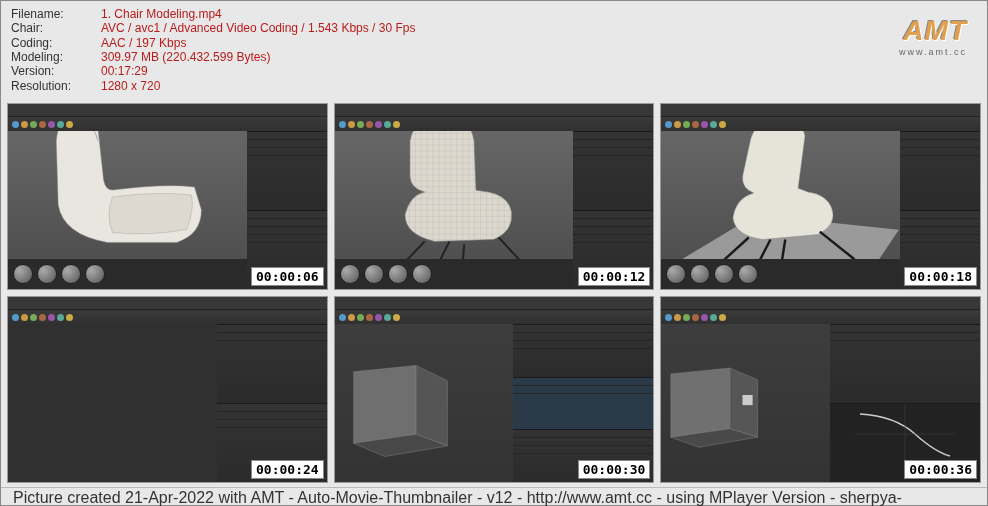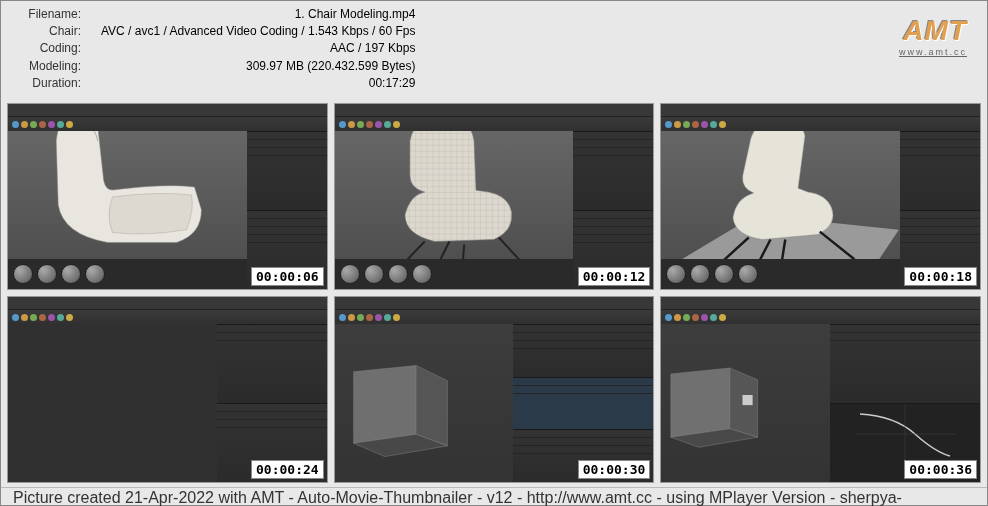--- a/index.html
+++ b/index.html
@@ -1,25 +1,25 @@
 <!DOCTYPE html>
 <html><head>
 <meta charset="utf-8">
 <style>
 * { margin: 0; padding: 0; box-sizing: border-box; }
 body { width: 988px; height: 506px; background: #f0f0f0; font-family: Arial, sans-serif; font-size: 12px; color: #000; overflow: hidden; }
 .container { width: 988px; height: 506px; border: 1px solid #888; background: #e8e8e8; position: relative; }
 .header { height: 98px; background: #e8e8e8; padding: 6px 10px; display: flex; justify-content: space-between; }
-.meta-table { display: table; text-align: right; }
+.meta-table { display: table; }
 .meta-row { display: table-row; }
 .meta-label { display: table-cell; padding-right: 20px; min-width: 90px; color: #333; }
-.meta-value { display: table-cell; color: #000000; }
+.meta-value { display: table-cell; color: #b91c1c; }
 .logo { text-align: right; padding-top: 8px; padding-right: 10px; }
 .logo-text { font-size: 28px; font-weight: bold; font-style: italic; color: #e0a050; text-shadow: 1px 1px 0 #fff, -1px -1px 0 #888; letter-spacing: 1px; }
-.logo-sub { font-size: 9px; color: #666; letter-spacing: 2px; text-decoration: underline; }
+.logo-sub { font-size: 9px; color: #666; letter-spacing: 2px; }
 .thumbs { display: grid; grid-template-columns: repeat(3, 1fr); grid-template-rows: repeat(2, 1fr); gap: 6px; padding: 4px 6px; height: 388px; }
 .thumb { position: relative; background: #2a2a2a; border: 1px solid #999; overflow: hidden; }
 .thumb-titlebar { height: 13px; background: #383838; border-bottom: 1px solid #222; }
 .thumb-toolbar { height: 14px; background: linear-gradient(#3a3a3a, #303030); display: flex; align-items: center; padding: 0 4px; gap: 2px; }
 .tool-dot { width: 7px; height: 7px; border-radius: 50%; }
 .d1 { background: #5599cc; } .d2 { background: #cc9944; } .d3 { background: #77aa55; }
 .d4 { background: #aa6644; } .d5 { background: #9955aa; } .d6 { background: #55aa99; }
 .d7 { background: #ccaa44; }
 .thumb-body { position: absolute; top: 27px; left: 0; right: 0; bottom: 0; display: flex; }
 .viewport { flex: 1; background: #555; position: relative; overflow: hidden; }
@@ -40,33 +40,37 @@
 <div class="container">
 
   <div class="header">
     <div class="meta-table">
       <div class="meta-row">
           <span class="meta-label">Filename:</span>
           <span class="meta-value">1. Chair Modeling.mp4</span>
         </div>
       <div class="meta-row">
           <span class="meta-label">Chair:</span>
-          <span class="meta-value">AVC / avc1 / Advanced Video Coding / 1.543 Kbps / 60 Fps</span>
+          <span class="meta-value">AVC / avc1 / Advanced Video Coding / 1.543 Kbps / 30 Fps</span>
         </div>
       <div class="meta-row">
           <span class="meta-label">Coding:</span>
           <span class="meta-value">AAC / 197 Kbps</span>
         </div>
       <div class="meta-row">
           <span class="meta-label">Modeling:</span>
           <span class="meta-value">309.97 MB (220.432.599 Bytes)</span>
         </div>
       <div class="meta-row">
-          <span class="meta-label">Duration:</span>
+          <span class="meta-label">Version:</span>
           <span class="meta-value">00:17:29</span>
+        </div>
+      <div class="meta-row">
+          <span class="meta-label">Resolution:</span>
+          <span class="meta-value">1280 x 720</span>
         </div>
     </div>
     <div class="logo">
       <div class="logo-text">AMT</div>
       <div class="logo-sub">www.amt.cc</div>
     </div>
   </div>
 
   <div class="thumbs">
 

